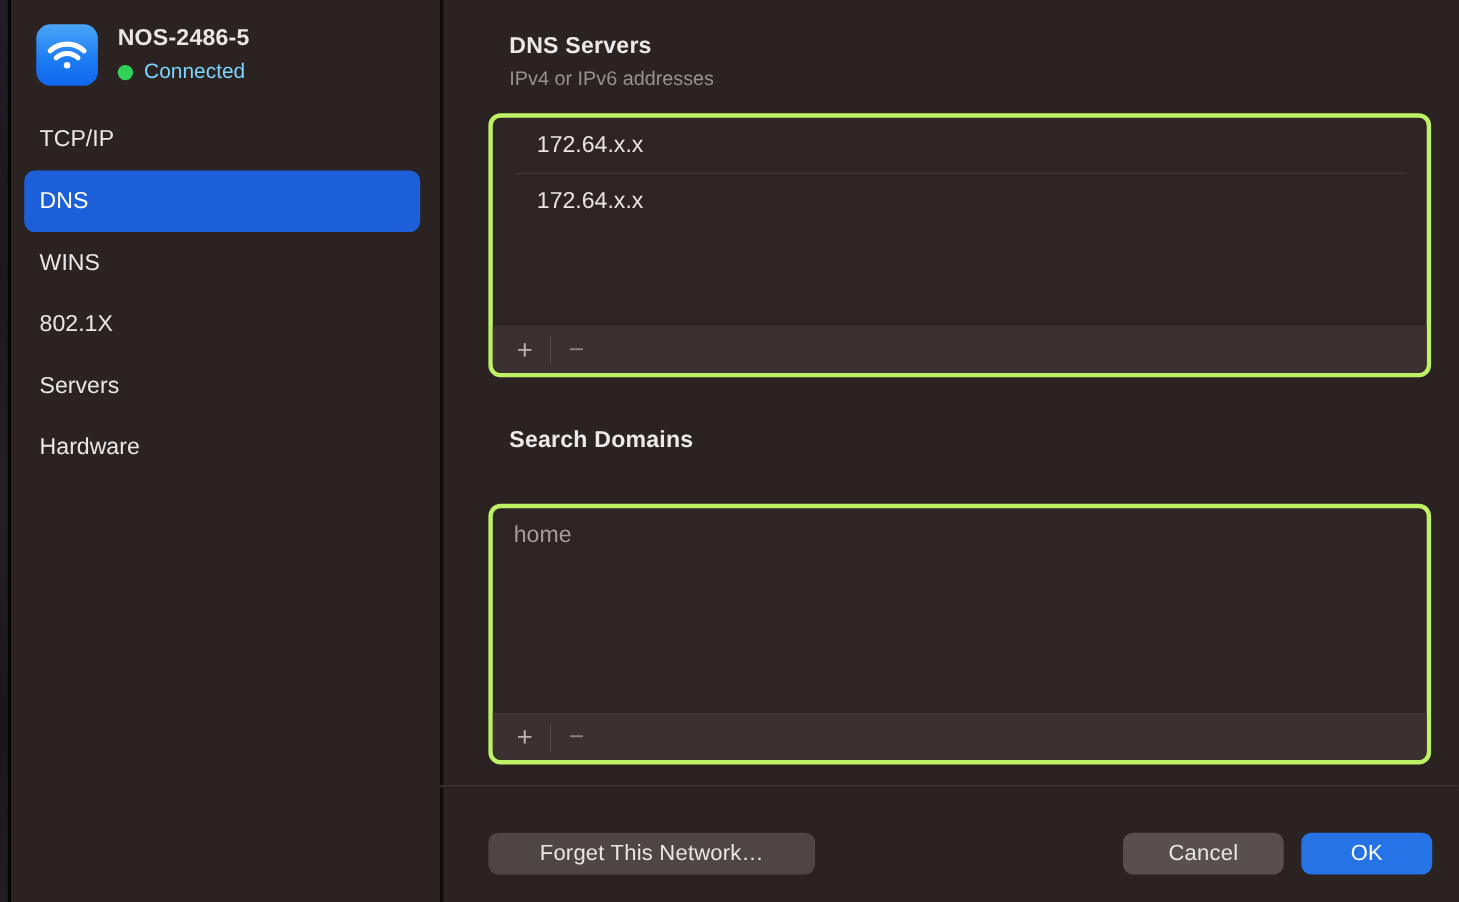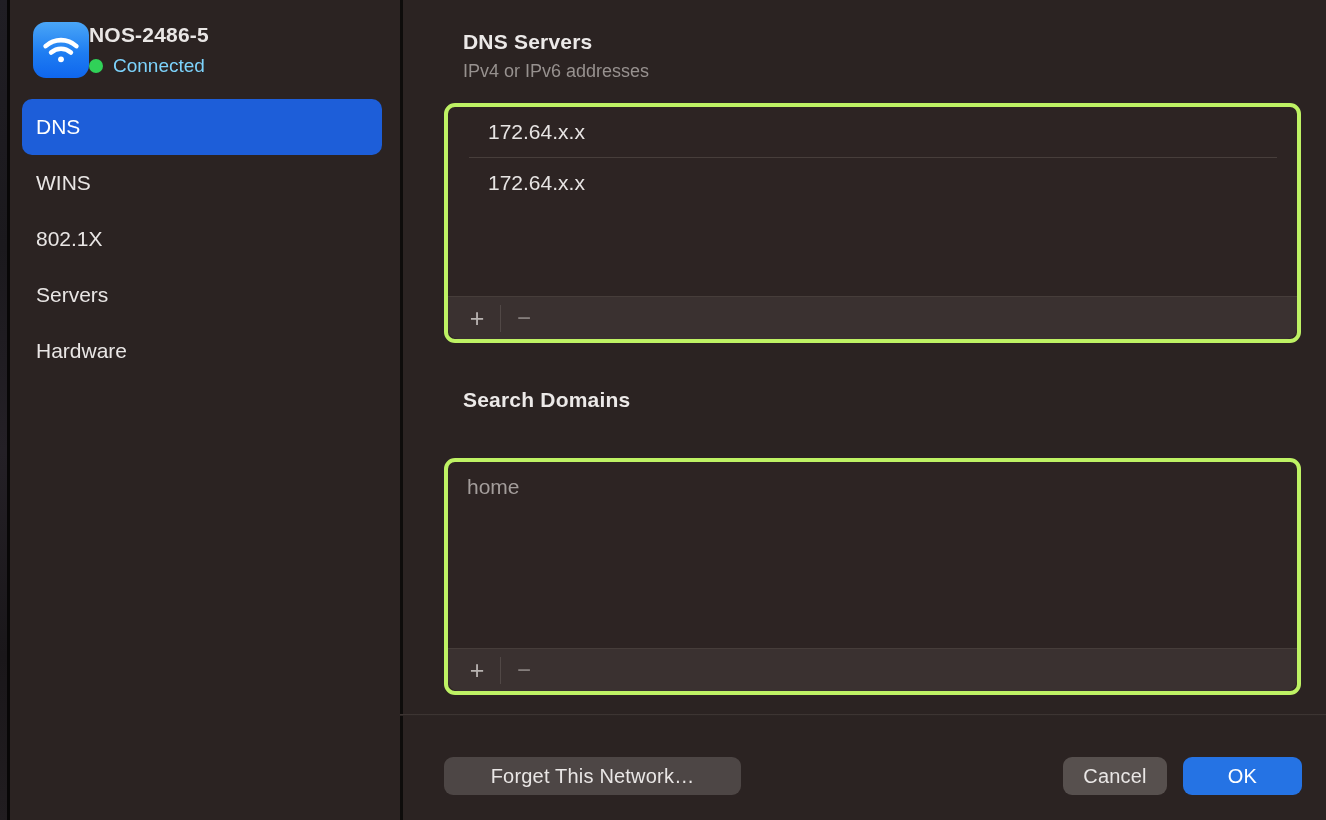--- a/index.html
+++ b/index.html
@@ -21,21 +21,21 @@
   
   .sidebar { position:absolute; left:13px; top:0; width:387px; height:100%; background:var(--bg,#2b2322); }
 
   .net-header { position:absolute; left:20px; top:22px; display:flex; align-items:center; }
   .wifi-badge {
     width:56px; height:56px; border-radius:13px; flex:0 0 56px;
     background:linear-gradient(180deg,#4aa6f7 0%,#1e7df2 55%,#0f66ee 100%);
     display:flex; align-items:center; justify-content:center;
   }
   .wifi-badge svg { width:44px; height:44px; }
-  .net-meta { }
+  .net-meta { margin-left:18px; }
   .net-name { font-size:21px; font-weight:600; color:#e9e6e5; letter-spacing:.2px; }
   .net-status { margin-top:8px; display:flex; align-items:center; }
   .status-dot { width:14px; height:14px; border-radius:50%; background:var(--green,#30d158); }
   .status-text { margin-left:10px; font-size:19px; color:#7dd3fc; }
 
   .side-list { position:absolute; left:9px; top:99px; width:360px; }
   .side-item {
     height:56px; display:flex; align-items:center; padding:0 14px;
     font-size:21px; color:#e9e6e5; border-radius:10px; cursor:default;
   }
@@ -86,21 +86,21 @@
 
   
   .footer-bar { position:absolute; left:41px; right:24px; top:757px; height:38px; display:flex; align-items:center; }
   .btn {
     height:38px; border:none; border-radius:9px; font-family:inherit;
     font-size:20px; display:flex; align-items:center; justify-content:center;
     color:#e9e6e5; letter-spacing:.2px;text-align:center;
   }
   .btn-forget { width:297px; background:var(--forgetGray,#4d4645); }
   .spacer { flex:1; }
-  .btn-cancel { width:104px; background:var(--cancelGray,#57504e); margin-right:16px; }
+  .btn-cancel { width:146px; background:var(--cancelGray,#57504e); margin-right:16px; }
   .btn-ok { width:119px; background:var(--okBlue,#2573e4); color:#ffffff; }
 </style>
 </head>
 <body>
 
 <div class="edge-strip"></div>
 
 <div class="sidebar">
   <div class="net-header">
     <div class="wifi-badge">
@@ -113,20 +113,21 @@
     <div class="net-meta">
       <div class="net-name">NOS-2486-5</div>
       <div class="net-status">
         <span class="status-dot"></span>
         <span class="status-text">Connected</span>
       </div>
     </div>
   </div>
 
   <div class="side-list">
+    <div class="side-item">TCP/IP</div>
     <div class="side-item selected">DNS</div>
     <div class="side-item">WINS</div>
     <div class="side-item">802.1X</div>
     <div class="side-item">Servers</div>
     <div class="side-item">Hardware</div>
   </div>
 </div>
 
 <div class="v-divider"></div>
 

